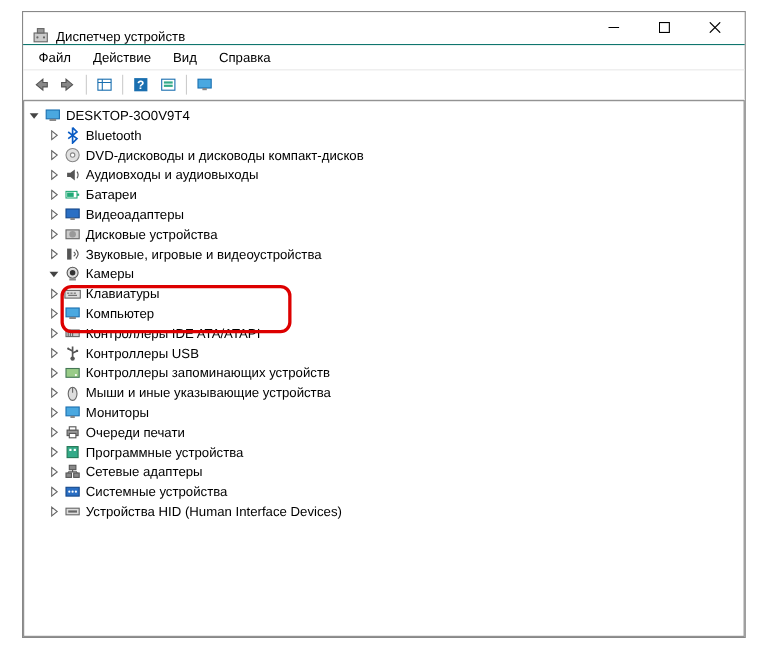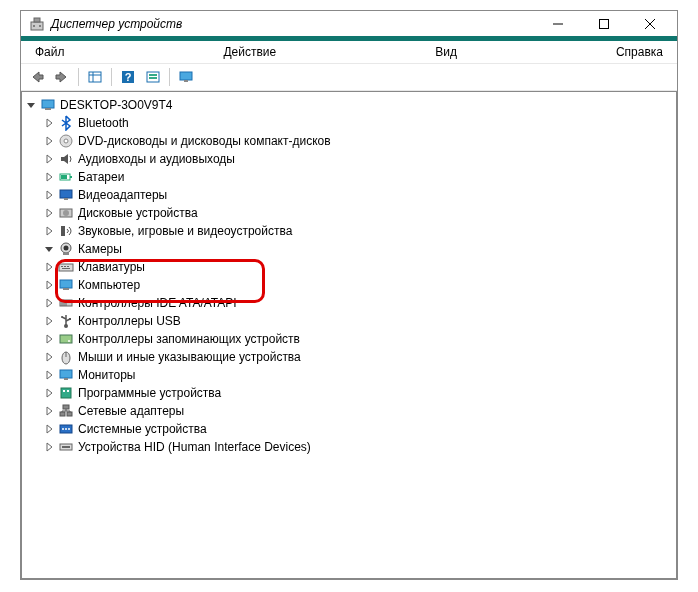--- a/index.html
+++ b/index.html
@@ -1,24 +1,24 @@
 <!DOCTYPE html>
 <html><head>
 <meta charset="utf-8">
 <style>
 * { box-sizing: border-box; margin: 0; padding: 0; }
 body { font-family: "Segoe UI", Tahoma, sans-serif; font-size: 12px; background: #fff; width: 698px; height: 592px; overflow: hidden; }
 .window { border: 1px solid #888; width: 658px; height: 570px; margin: 10px 20px; background: #fff; display: flex; flex-direction: column; }
-.titlebar { height: 30px; display: flex; align-items: center; padding: 0 4px; border-bottom: 5px solid #0f766e; font-style: italic; }
+.titlebar { height: 30px; display: flex; align-items: flex-end; padding: 0 4px; border-bottom: 1px solid #0f766e; }
 .titlebar .app-icon { width: 16px; height: 16px; margin: 0 6px 0 4px; }
 .titlebar .title { flex: 1; font-size: 12px; color: #000; }
 .winbtns { display: flex; }
 .winbtn { width: 46px; height: 30px; display: flex; align-items: center; justify-content: center; color: #222; }
 .winbtn svg { width: 10px; height: 10px; }
-.menubar { display: flex; padding: 2px 6px; gap: 4px; justify-content: space-between; }
+.menubar { display: flex; padding: 2px 6px; gap: 4px; }
 .menuitem { padding: 2px 8px; font-size: 12px; }
 .toolbar { display: flex; align-items: center; padding: 2px 4px; border-top: 1px solid #e8e8e8; border-bottom: 1px solid #e8e8e8; gap: 1px; }
 .tbtn { width: 24px; height: 22px; display: flex; align-items: center; justify-content: center; border: 1px solid transparent; }
 .tbtn svg { width: 16px; height: 16px; }
 .tsep { width: 1px; height: 18px; background: #ccc; margin: 0 3px; }
 .content { flex: 1; border: 1px solid #888; margin: 0; overflow: auto; padding: 4px 2px; }
 .tree { list-style: none; }
 .node { display: flex; align-items: center; height: 18px; padding: 0; white-space: nowrap; }
 .indent { display: inline-block; width: 18px; }
 .expander { width: 14px; height: 14px; display: inline-flex; align-items: center; justify-content: center; color: #555; cursor: pointer; flex-shrink: 0; }
@@ -364,20 +364,36 @@
             </li>
             <li>
               <div class="node">
                 <span class="indent"></span>
                 <span class="expander">
                   <svg viewBox="0 0 10 10" width="10" height="10">
                     <path d="M3 1 L8 5 L3 9 Z" fill="none" stroke="#666"></path>
                   </svg>
                 </span>
                 <span class="devicon"><svg viewBox="0 0 16 16">
+                    <rect x="3" y="6" width="10" height="5" fill="#999" stroke="#555"></rect>
+                    <rect x="5" y="3" width="6" height="3" fill="#fff" stroke="#555"></rect>
+                    <rect x="5" y="9" width="6" height="4" fill="#fff" stroke="#555"></rect>
+                  </svg></span>
+                <span class="label">Очереди печати</span>
+              </div>
+            </li>
+            <li>
+              <div class="node">
+                <span class="indent"></span>
+                <span class="expander">
+                  <svg viewBox="0 0 10 10" width="10" height="10">
+                    <path d="M3 1 L8 5 L3 9 Z" fill="none" stroke="#666"></path>
+                  </svg>
+                </span>
+                <span class="devicon"><svg viewBox="0 0 16 16">
                     <rect x="3" y="3" width="10" height="10" fill="#3a8" stroke="#275"></rect>
                     <rect x="5" y="5" width="2" height="2" fill="#fff"></rect>
                     <rect x="9" y="5" width="2" height="2" fill="#fff"></rect>
                   </svg></span>
                 <span class="label">Программные устройства</span>
               </div>
             </li>
             <li>
               <div class="node">
                 <span class="indent"></span>

